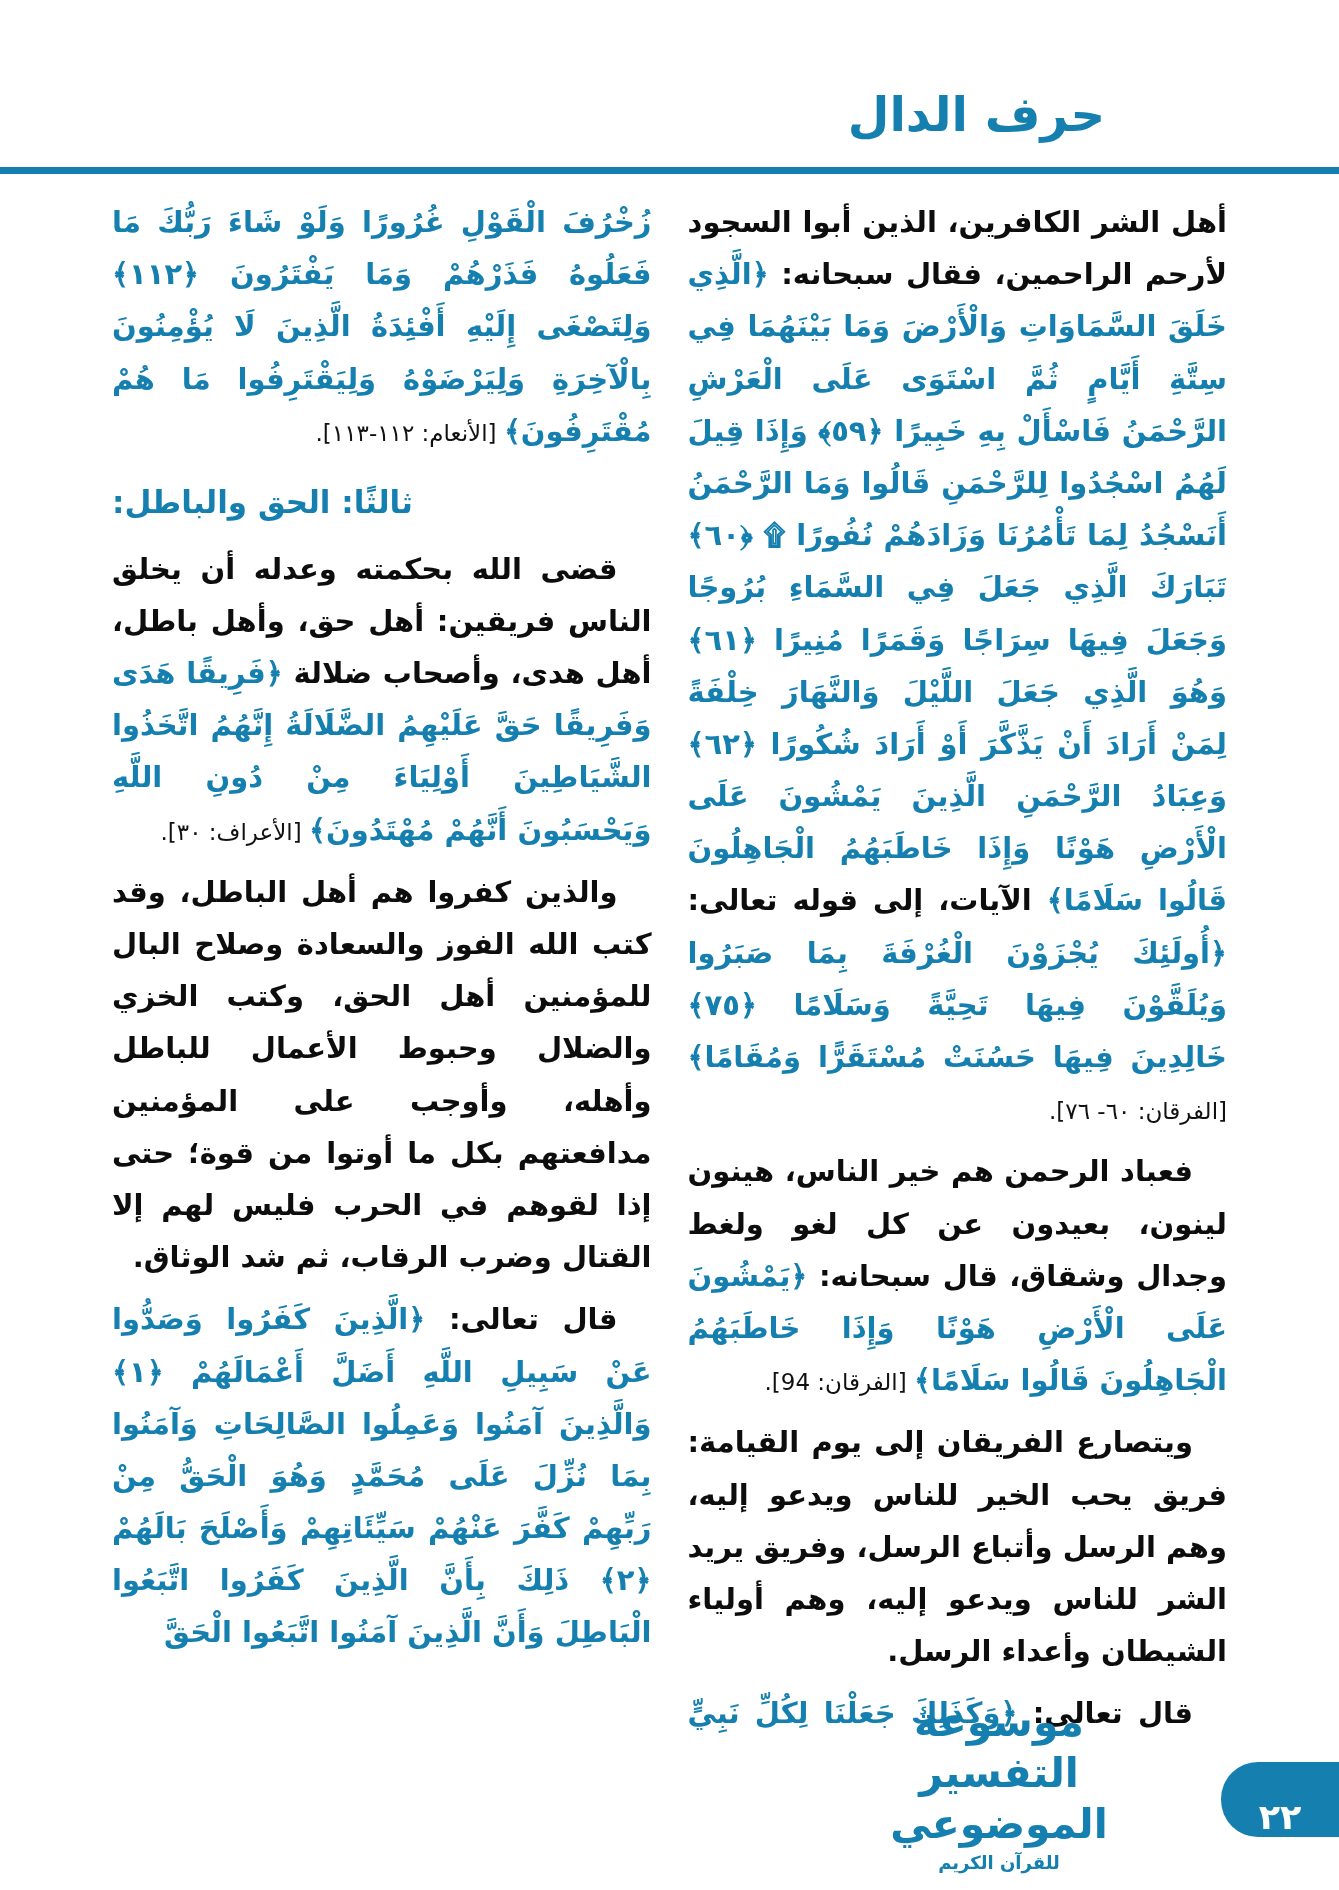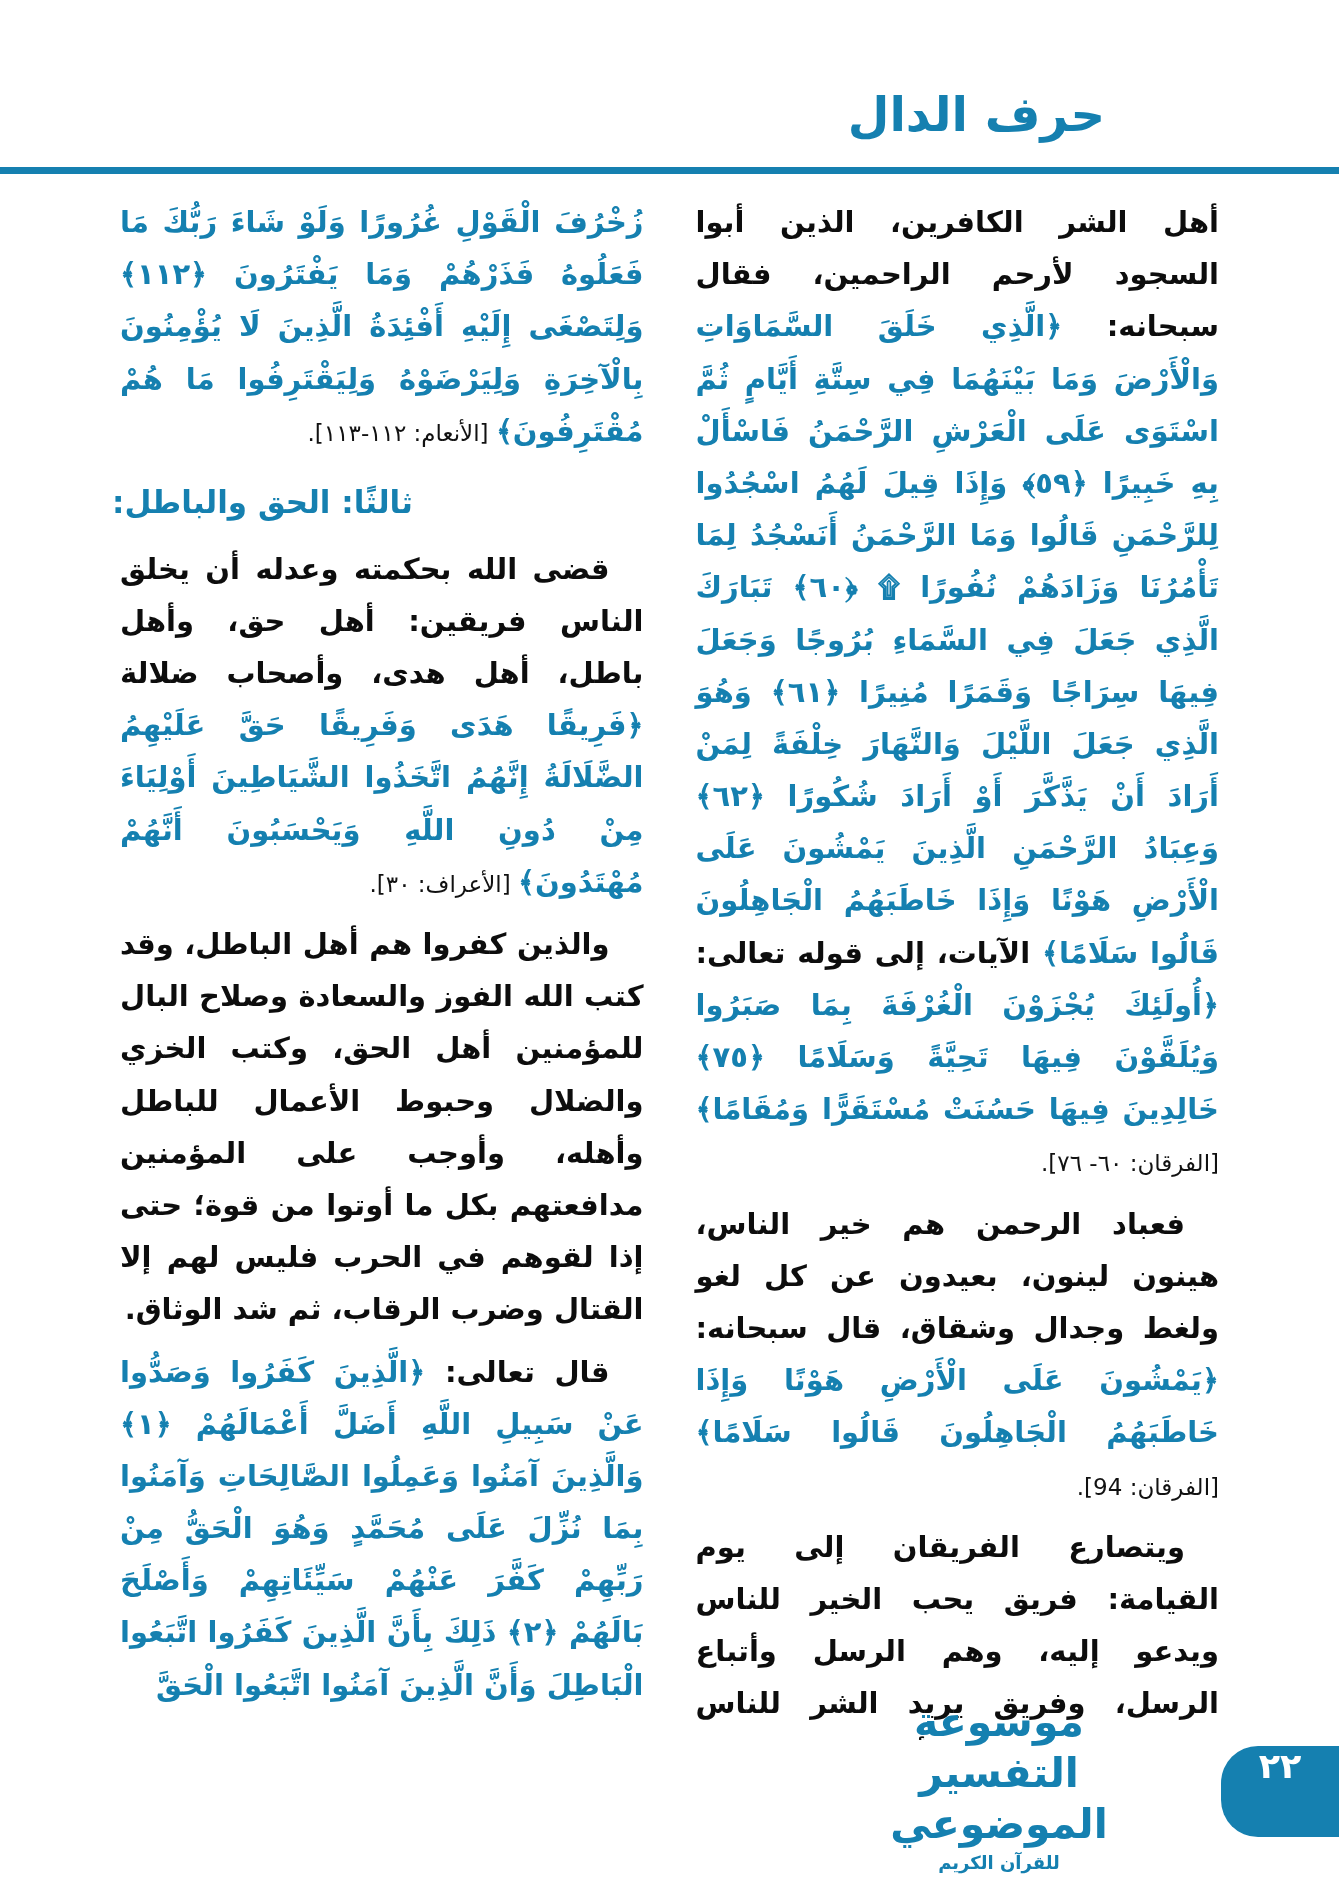--- a/index.html
+++ b/index.html
@@ -13,39 +13,39 @@
     position:absolute;top:74px;right:222px;margin:12px;
     font-size:48px;font-weight:bold;color:var(--accent);letter-spacing:1px;
   }
   .header-rule{position:absolute;top:167px;left:0;width:100%;height:7px;background:var(--accent);}
   .columns{
     position:absolute;top:196px;right:112px;left:112px;bottom:150px;
     display:flex;gap:36px;align-items:flex-start;overflow:hidden;
   }
   .col{flex:1 1 0;text-align:justify;text-justify:inter-word;}
   .para{
-    margin:0 8px 10px;font-size:29px;font-weight:bold;color:var(--ink);line-height:1.8;
+    margin:0 0 10px;font-size:29px;font-weight:bold;color:var(--ink);line-height:1.8;
   }
   .para.indent{text-indent:34px;}
   .para.heading{
     color:var(--accent);font-size:31px;text-align:left;margin:18px 0 12px;text-indent:0;
   }
   span.quran{color:var(--accent);}
   span.ref{font-weight:normal;font-size:23px;color:#111;}
   span.heading{color:var(--accent);}
   .publisher-logo{
     position:absolute;bottom:16px;right:200px;width:280px;text-align:center;
     color:var(--accent);font-weight:bold;
   }
   .publisher-logo .l1{font-size:41px;line-height:1.25;}
   .publisher-logo .l2{font-size:18px;line-height:1.3;}
   .page-badge{
-    position:absolute;bottom:53px;right:0;width:118px;height:91px;
+    position:absolute;bottom:53px;right:0;width:118px;height:75px;
     background:var(--accent);border-radius:37px 0 0 37px;
-    display:flex;align-items:flex-start;justify-content:center;
+    display:flex;align-items:flex-end;justify-content:center;
     color:#ffffff;font-size:35px;font-weight:bold;letter-spacing:6px;
   }
 </style>
 </head>
 <body>
 
 <div class="page">
 
   <h1 class="chapter-title">حرف الدال</h1>
 

